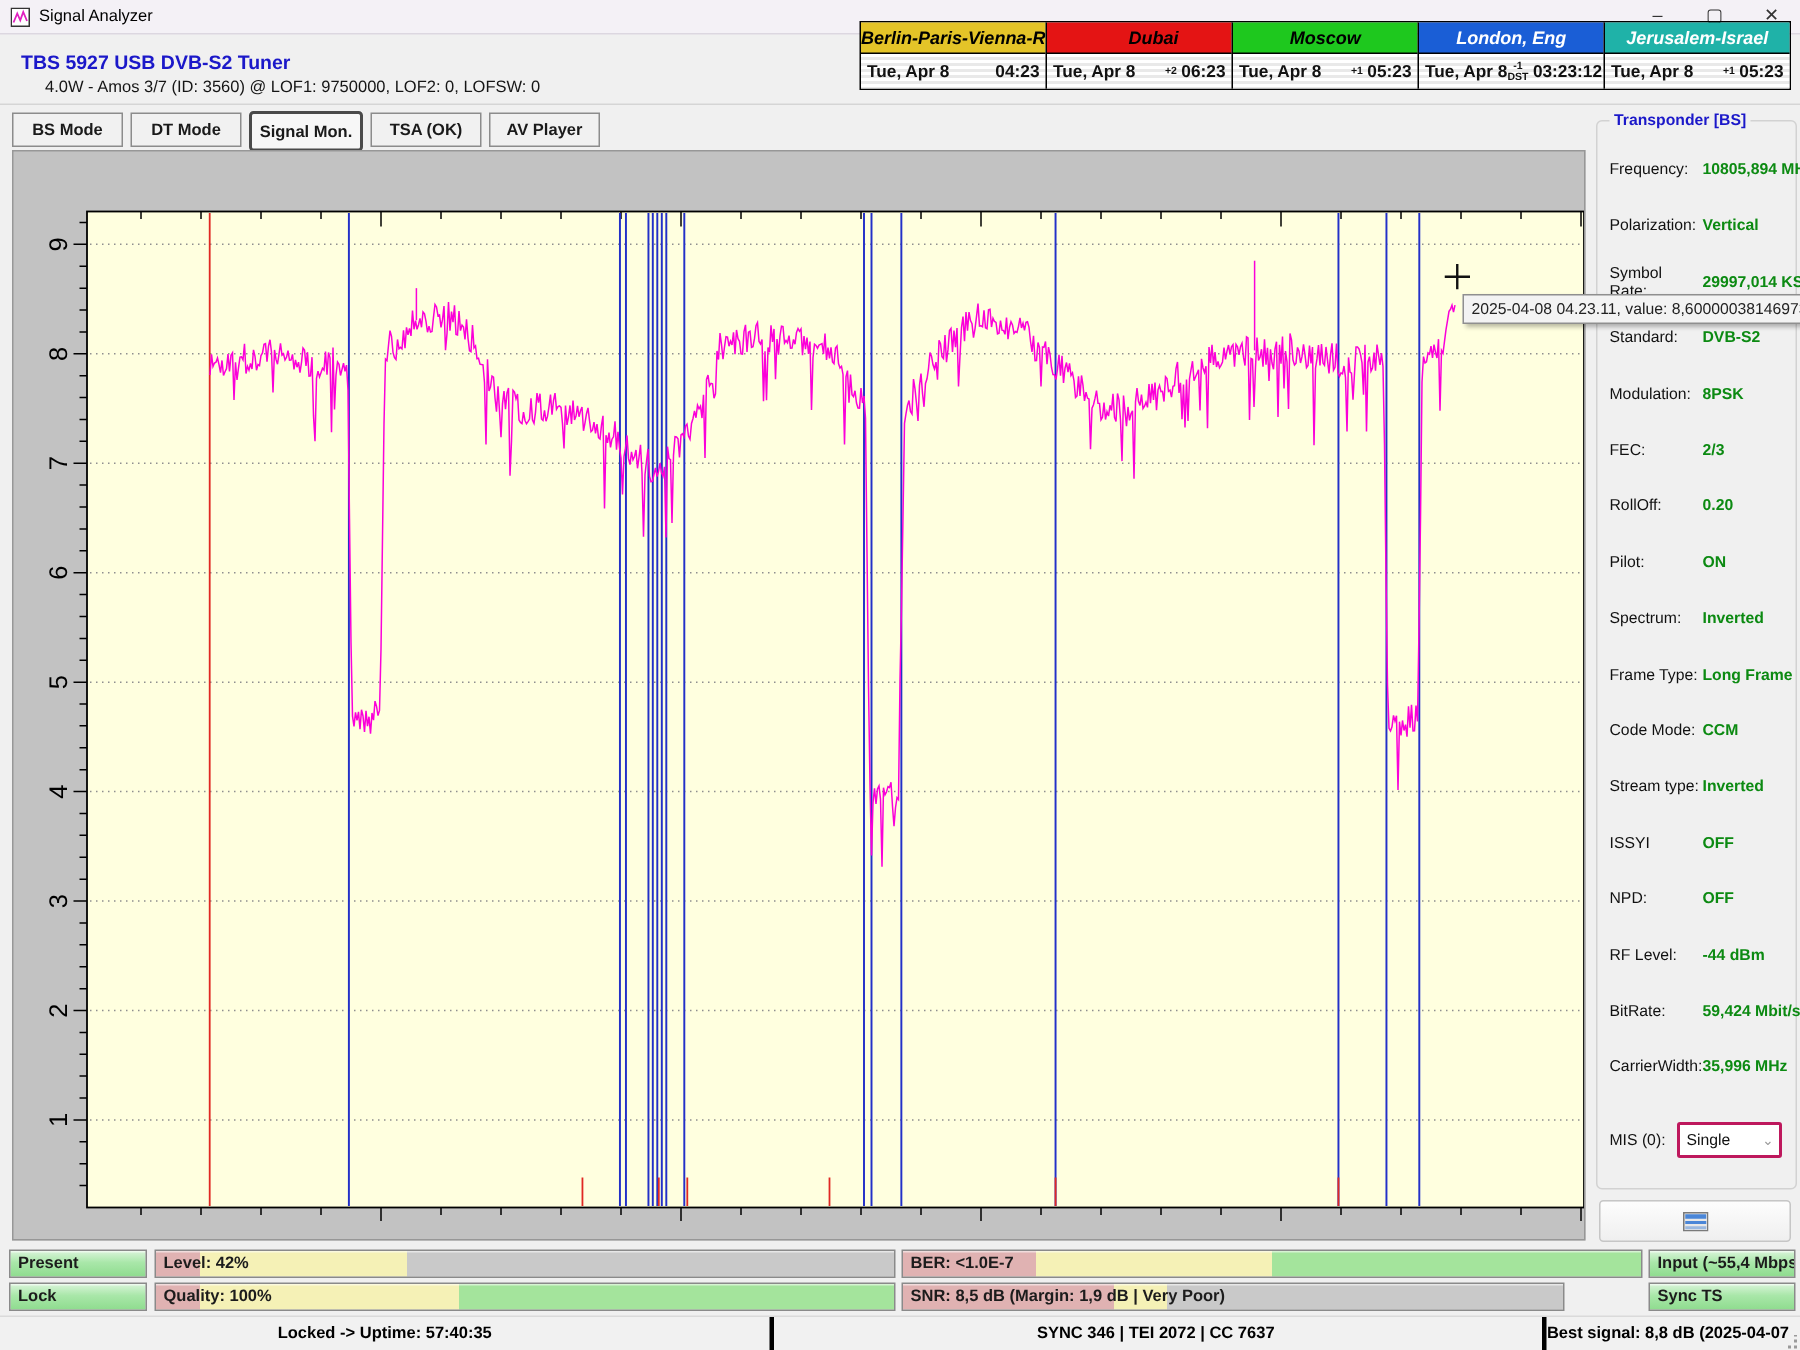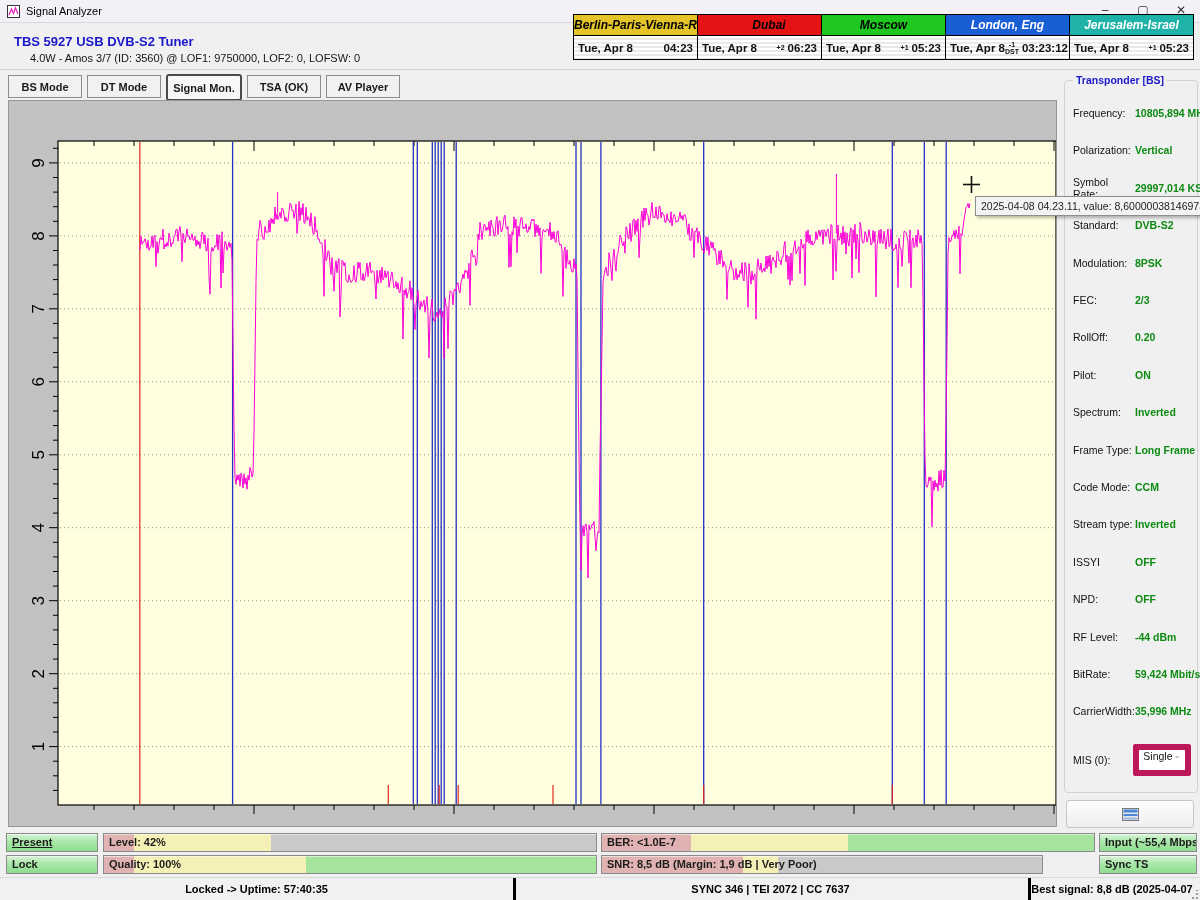--- a/index.html
+++ b/index.html
@@ -41,22 +41,22 @@
   #plot{position:absolute;left:0;top:0}
   
   .side-fieldset{position:absolute;left:1062px;top:80px;width:134px;height:713px;
                  border:1px solid #d2d2d2;border-radius:4px;box-sizing:border-box}
   .side-legend{position:absolute;left:8px;top:-7px;background:#f0f0f0;padding:0 3px;
                font-size:10.5px;font-weight:bold;color:#1b18c9;white-space:nowrap}
   .tp-row{position:absolute;left:8px;right:4px;height:14px;display:flex;align-items:center}
   .tp-label{font-size:10.5px;color:#111;width:62px;flex:none}
   .tp-value{font-size:10.5px;font-weight:bold;color:#0c8a12;white-space:nowrap}
   .mis-row{position:absolute;left:8px;right:6px;height:22px;display:flex;align-items:center}
-  .mis-select{margin-left:23px;width:58px;height:20px;border:6px solid #be185d;border-radius:2px;background:#fff;
-              display:flex;font-size:10.5px;padding:0 4px;cursor:default}
+  .mis-select{margin-left:8px;width:58px;height:20px;border:2px solid #be185d;border-radius:2px;background:#fff;
+              display:flex;align-items:center;font-size:10.5px;padding:0 4px;cursor:default}
   .mis-chevron{margin-left:auto;color:#999;font-size:9px}
   .side-btn{position:absolute;left:1066px;top:800px;width:126px;height:26px;border:1px solid #c6c6c6;
             border-radius:3px;background:linear-gradient(#fdfdfd,#efefef);display:flex;
             align-items:center;justify-content:center;cursor:default}
   
   .ind{position:absolute;height:19px;box-sizing:border-box;border:1px solid #8a8a8a;
        font-size:11px;font-weight:bold;color:#1c1c1c;line-height:17px;padding-left:5px;
        white-space:nowrap;overflow:hidden;box-shadow:inset 0 1px 0 rgba(255,255,255,.55)}
   .badge{background:linear-gradient(#d9f4d9,#a9e7a9 45%,#8fdc8f)}
   
@@ -425,21 +425,21 @@
 <div class="side-btn">
   <svg width="17" height="13" viewBox="0 0 17 13">
     <rect x="0.5" y="0.5" width="16" height="12" fill="#e8e8e8" stroke="#7a7a7a"></rect>
     <rect x="1.5" y="1.5" width="14" height="3" fill="#4a86d8"></rect>
     <rect x="1.5" y="6" width="14" height="2" fill="#4a86d8"></rect>
     <rect x="1.5" y="9.5" width="14" height="2" fill="#9ab8e0"></rect>
   </svg>
 </div>
 
 <div id="bars">
-    <div class="ind badge" style="left: 6px; width: 92px; top: 833px; text-decoration: underline;">Present</div>
+    <div class="ind badge" style="left: 6px; width: 92px; top: 833px;">Present</div>
     <div class="ind" style="left: 103px; width: 494px; top: 833px; background: linear-gradient(to right, rgb(224, 178, 178) 0%, rgb(224, 178, 178) 6%, rgb(245, 241, 182) 6%, rgb(245, 241, 182) 34%, rgb(201, 201, 201) 34%, rgb(201, 201, 201) 100%);">Level: 42%</div>
     <div class="ind" style="left: 601px; width: 494px; top: 833px; background: linear-gradient(to right, rgb(224, 178, 178) 0%, rgb(224, 178, 178) 18%, rgb(245, 241, 182) 18%, rgb(245, 241, 182) 50%, rgb(164, 228, 156) 50%, rgb(164, 228, 156) 100%);">BER: &lt;1.0E-7</div>
     <div class="ind badge" style="left: 1099px; width: 98px; top: 833px;">Input (~55,4 Mbps)</div>
     <div class="ind badge" style="left: 6px; width: 92px; top: 855px;">Lock</div>
     <div class="ind" style="left: 103px; width: 494px; top: 855px; background: linear-gradient(to right, rgb(224, 178, 178) 0%, rgb(224, 178, 178) 6%, rgb(245, 241, 182) 6%, rgb(245, 241, 182) 41%, rgb(164, 228, 156) 41%, rgb(164, 228, 156) 100%);">Quality: 100%</div>
     <div class="ind" style="left: 601px; width: 442px; top: 855px; background: linear-gradient(to right, rgb(224, 178, 178) 0%, rgb(224, 178, 178) 32%, rgb(245, 241, 182) 32%, rgb(245, 241, 182) 40%, rgb(201, 201, 201) 40%, rgb(201, 201, 201) 100%);">SNR: 8,5 dB (Margin: 1,9 dB | Very Poor)</div>
     <div class="ind badge" style="left: 1099px; width: 98px; top: 855px;">Sync TS</div>
   </div>
 
 <div class="statusbar">

